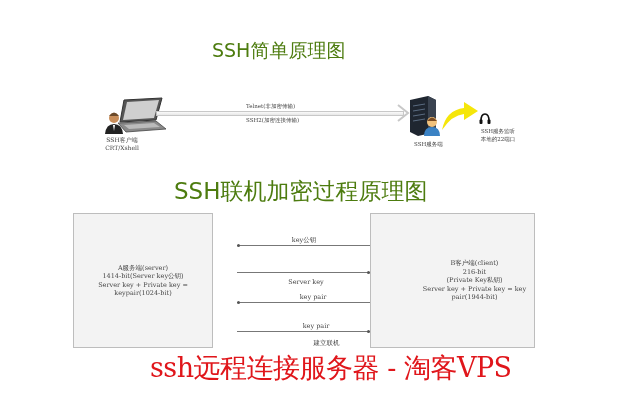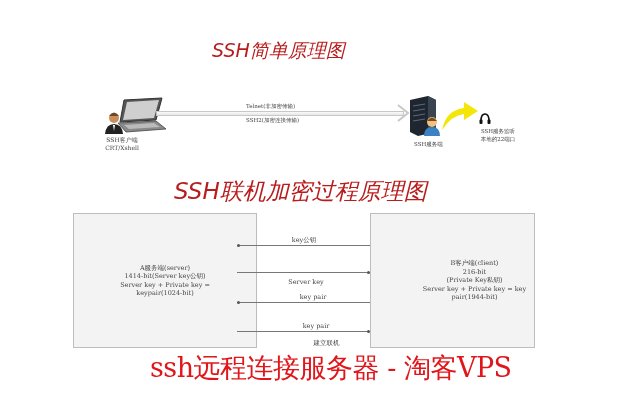--- a/index.html
+++ b/index.html
@@ -1,19 +1,19 @@
 <!DOCTYPE html>
 <html><head>
 <meta charset="utf-8">
 <style>
   html, body { margin:0; padding:0; }
   body { width:620px; height:400px; background:#ffffff; position:relative; overflow:hidden;
          font-family:"DejaVu Sans", sans-serif; }
   .abs { position:absolute; }
-  .title { color:#b91c1c; font-family:"DejaVu Sans", sans-serif; white-space:nowrap;font-style:italic; }
+  .title { color:#4d7c0f; font-family:"DejaVu Sans", sans-serif; white-space:nowrap; }
   .title1 { left:212px; top:38px; font-size:19px; }
   .title2 { left:174px; top:176px; font-size:23px; }
   .tiny { font-family:"DejaVu Serif", serif; font-size:6px; color:#444; white-space:nowrap; text-align:center; line-height:8px; }
   .box { background:#f3f3f3; border:1.5px solid #bdbdbd; box-sizing:border-box; display:flex; align-items:center; justify-content:center; }
   .box-text { font-family:"DejaVu Serif", serif; font-size:6.5px; color:#444; text-align:center; line-height:8.5px; }
   .arrow-line { height:1px; background:#777; }
   .arrow-label { font-family:"DejaVu Serif", serif; font-size:6.5px; color:#444; white-space:nowrap; transform:translateX(-50%); }
   .dot { width:3px; height:3px; background:#555; border-radius:50%; }
   .caption { left:150px; top:350px; color:#e0161b; font-family:"DejaVu Serif", serif; font-size:27px; white-space:nowrap; letter-spacing:-0.5px;text-align:center; }
   .pipe { height:5px; border:1px solid #c8c8c8; border-left:1px solid #bbb; background:linear-gradient(#fafafa,#e6e6e6); box-sizing:border-box; }
@@ -82,21 +82,21 @@
     <rect x="8.5" y="6.5" width="3" height="4.5" rx="1" fill="#111"></rect>
   </svg>
 </div>
 <div class="abs tiny" style="left:474px; top:127px; width:48px; font-size:5.5px;">
   <div>SSH服务监听</div>
   <div>本地的22端口</div>
 </div>
 
 <div class="abs title title2">SSH联机加密过程原理图</div>
 
-<div class="abs box" style="left:73px; top:213px; width:184px; height:135px;">
+<div class="abs box" style="left:73px; top:213px; width:140px; height:135px;">
   <div class="box-text">
     <div>A服务端(server)</div>
     <div>1414-bit(Server key公钥)</div>
     <div>Server key + Private key =</div>
     <div>keypair(1024-bit)</div>
   </div>
 </div>
 
 <div class="abs box" style="left:370px; top:213px; width:165px; height:135px;padding-left:44px;">
   <div class="box-text">

